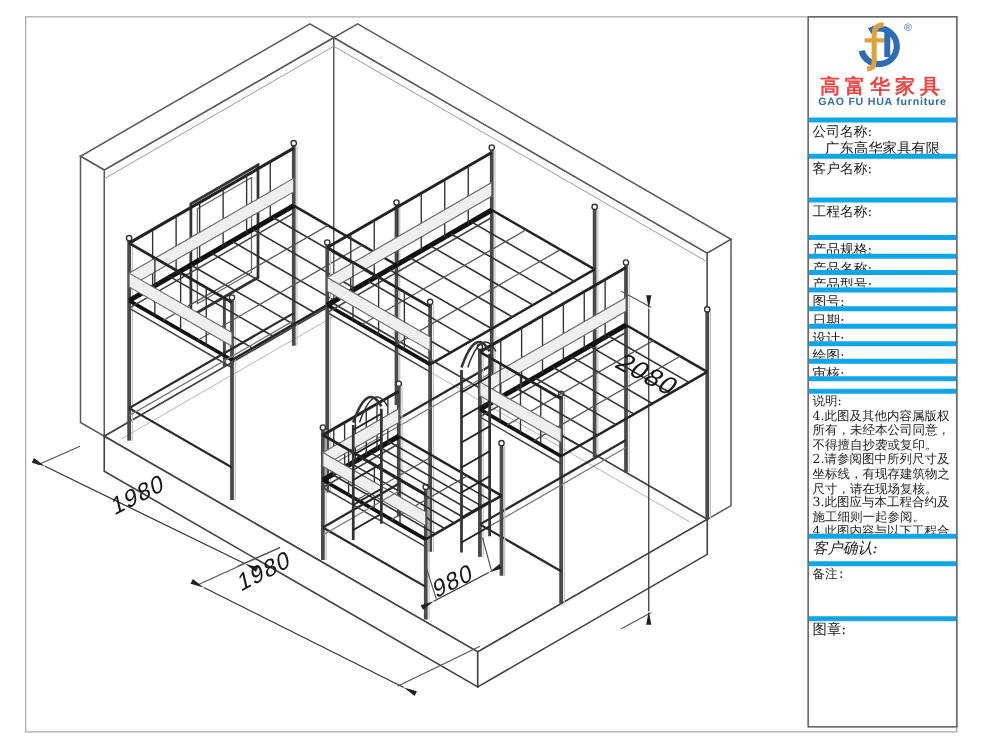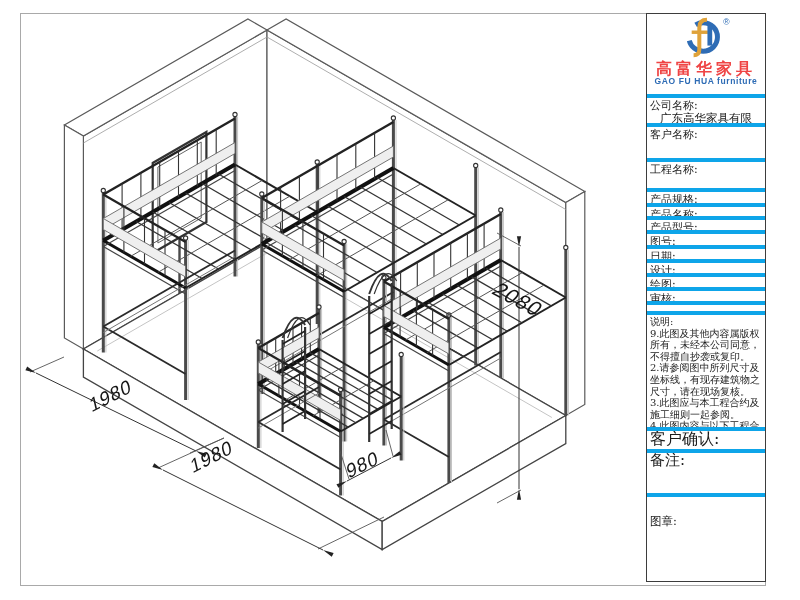--- a/index.html
+++ b/index.html
@@ -20,23 +20,23 @@
   .trow:first-child{border-top:none;}
   .tvalue{display:block;padding-left:10px;font-size:11.5px;}
   #logo-row{height:80px;text-align:center;padding-top:2px;}
   #brand-cn{display:block;font-size:16px;font-weight:bold;letter-spacing:4px;color:#ef4444;margin-top:1px;}
   #brand-en{display:block;font-family:"Liberation Sans",sans-serif;font-size:8.5px;font-weight:bold;
             color:#2e6cb5;letter-spacing:0.6px;margin-top:0px;}
   .h29{height:29px;} .h35{height:35px;} .h30{height:30px;} .h15{height:15px;}
   .h13{height:13px;text-decoration:underline;} .h14{height:14px;} .h10{height:10px;}
   #notes-row{height:116px;font-size:10px;line-height:11.6px;}
   .note-item{margin:0;}
-  #confirm-row{height:22px;font-size:16px;}
-  #remark-row{height:44px;font-size:15px;}
-  #stamp-row{height:90px;font-size:11.5px;padding-top:18px;}
+  #confirm-row{height:22px;font-size:12px;font-style:italic;}
+  #remark-row{height:44px;font-size:10px;font-family:Liberation Mono, monospace;}
+  #stamp-row{height:90px;font-size:11.5px;padding-top:0;}
 </style>
 </head>
 <body>
 
 <div id="page">
 
   <div id="frame"></div>
 
   <svg id="scene" width="800" height="600" viewBox="0 0 800 600">
     <g id="geom">
@@ -320,21 +320,21 @@
     <div class="trow h14">
       <span>绘图:</span>
     </div>
     <div class="trow h14">
       <span>审核:</span>
     </div>
     <div class="trow h10"></div>
 
     <div class="trow" id="notes-row">
       <div>说明:</div>
-      <div class="note-item">9.此图及其他内容属版权所有，未经本公司同意，不得擅自抄袭或复印。</div>
+      <div class="note-item">4.此图及其他内容属版权所有，未经本公司同意，不得擅自抄袭或复印。</div>
       <div class="note-item">2.请参阅图中所列尺寸及坐标线，有现存建筑物之尺寸，请在现场复核。</div>
       <div class="note-item">3.此图应与本工程合约及施工细则一起参阅。</div>
       <div class="note-item">4.此图内容与以下工程合约有关。</div>
     </div>
 
     <div class="trow" id="confirm-row">
       <span>客户确认:</span>
     </div>
     <div class="trow" id="remark-row">
       <span>备注:</span>

